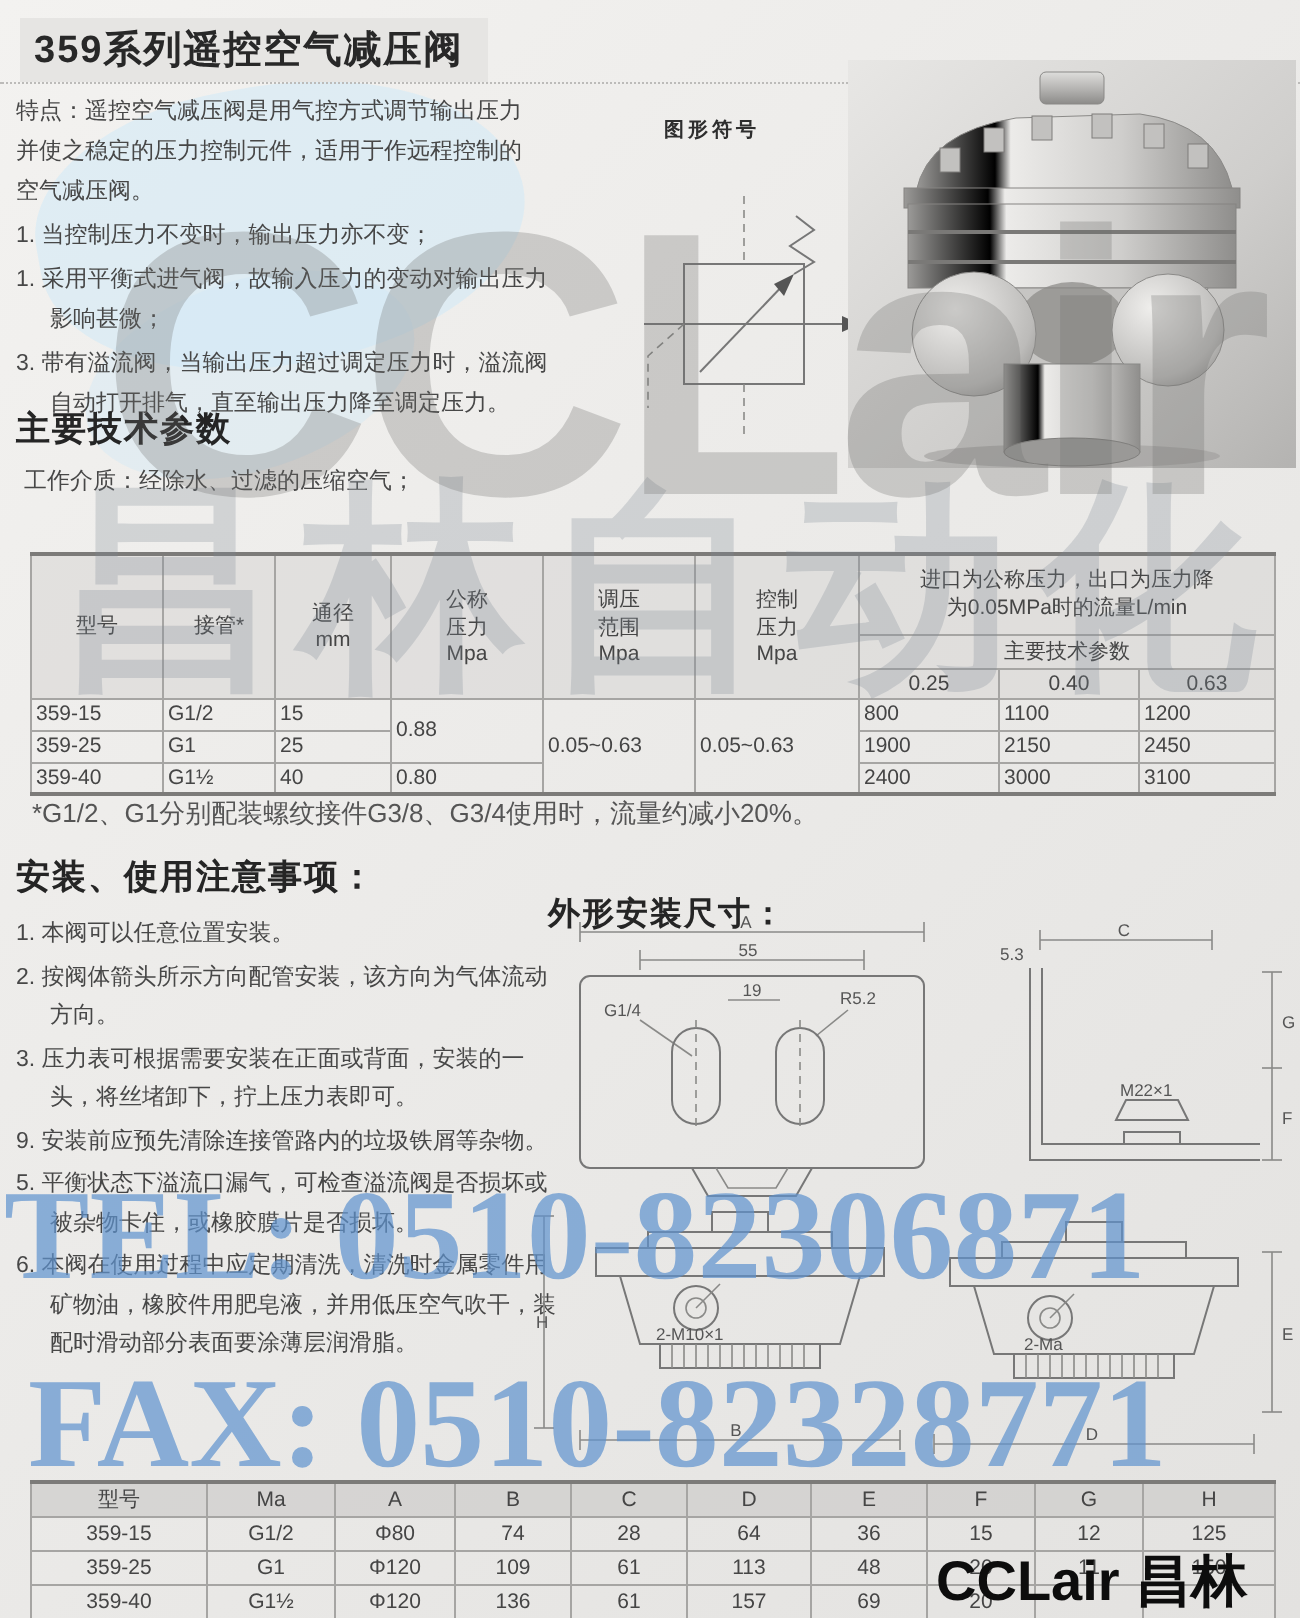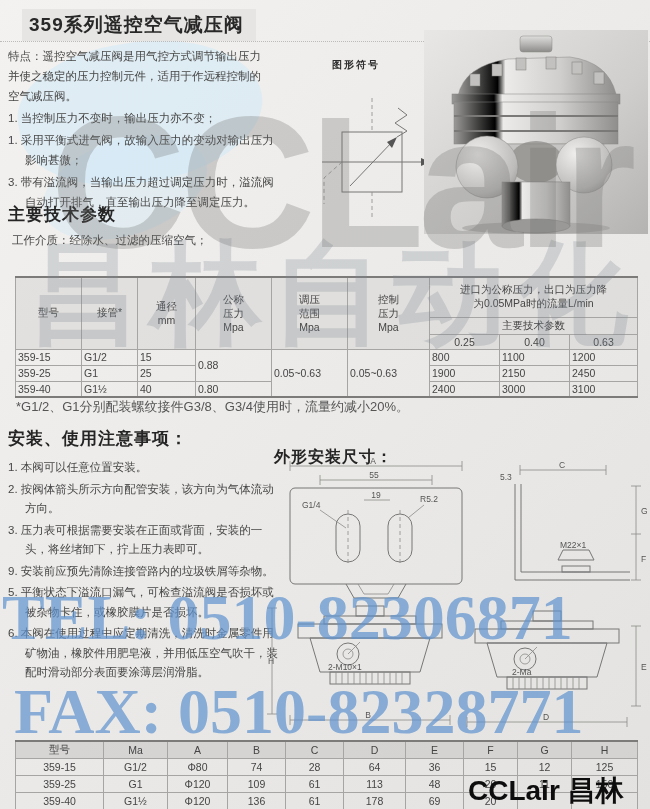--- a/index.html
+++ b/index.html
@@ -1,21 +1,21 @@
 <!DOCTYPE html>
 <html><head>
 <meta charset="utf-8">
 <style>
   html,body{margin:0;padding:0;background:#888;}
   .page{position:relative;width:650px;height:809px;margin:0 auto;overflow:hidden;
         background:linear-gradient(135deg,#f3f2f0 0%,#ebeae8 50%,#e3e2e0 100%);
         font-family:"Liberation Sans",sans-serif;color:#3c3c3c;}
   
   .title{position:absolute;left:10px;top:9px;background:#e6e5e3;padding:3px 12px 3px 7px;
-         font-size:19px;font-weight:bold;color:#282828;letter-spacing:1px;margin-left:12px;}
+         font-size:19px;font-weight:bold;color:#282828;letter-spacing:1px;}
   .title-rule{position:absolute;left:0;top:41px;width:650px;border-top:1px dotted #bcbbb9;}
   .features{position:absolute;left:8px;top:46px;width:262px;font-size:11.5px;line-height:20px;color:#474747;}
   .intro-list{position:absolute;left:8px;top:108px;width:272px;font-size:11.5px;line-height:20px;color:#474747;}
   .num-item{text-indent:-17px;padding-left:17px;margin-bottom:2px;}
   .symbol-label{position:absolute;left:332px;top:58px;font-size:10px;font-weight:bold;color:#2e2e2e;letter-spacing:2px;}
   .h-main{position:absolute;left:8px;top:203px;font-size:17px;font-weight:bold;color:#252525;letter-spacing:1px;}
   .tech1{position:absolute;left:12px;top:233px;font-size:11.5px;color:#474747;}
   .tech2{position:absolute;left:12px;top:252px;font-size:11.5px;color:#474747;}
   .footnote{position:absolute;left:16px;top:398px;font-size:13px;color:#555;}
   .h-notes{position:absolute;left:8px;top:427px;font-size:17px;font-weight:bold;color:#252525;letter-spacing:1px;}
@@ -364,21 +364,21 @@
           <td>20</td>
           <td>11</td>
           <td>150</td>
         </tr>
         <tr>
           <td>359-40</td>
           <td>G1½</td>
           <td>Φ120</td>
           <td>136</td>
           <td>61</td>
-          <td>178</td>
+          <td>157</td>
           <td>69</td>
           <td>20</td>
           <td></td>
           <td></td>
         </tr>
       </tbody>
     </table>
   </div>
 
   <div class="wm wm-cn">昌林自动化</div>

